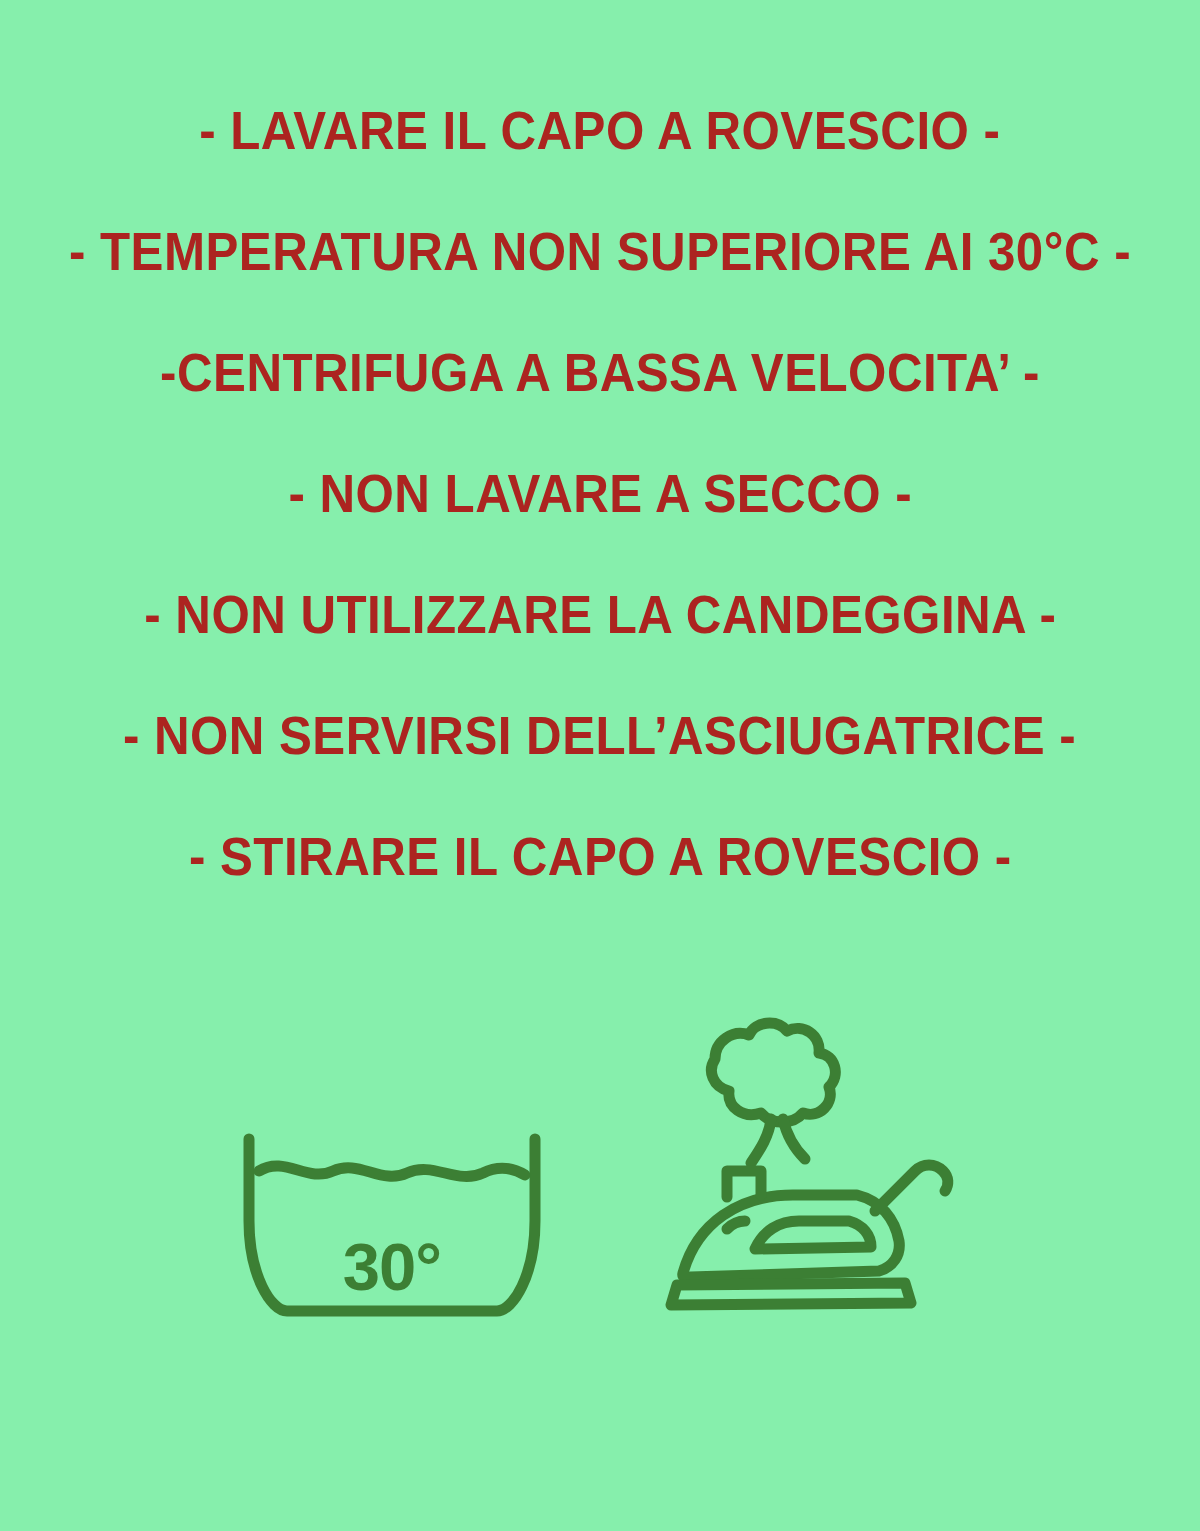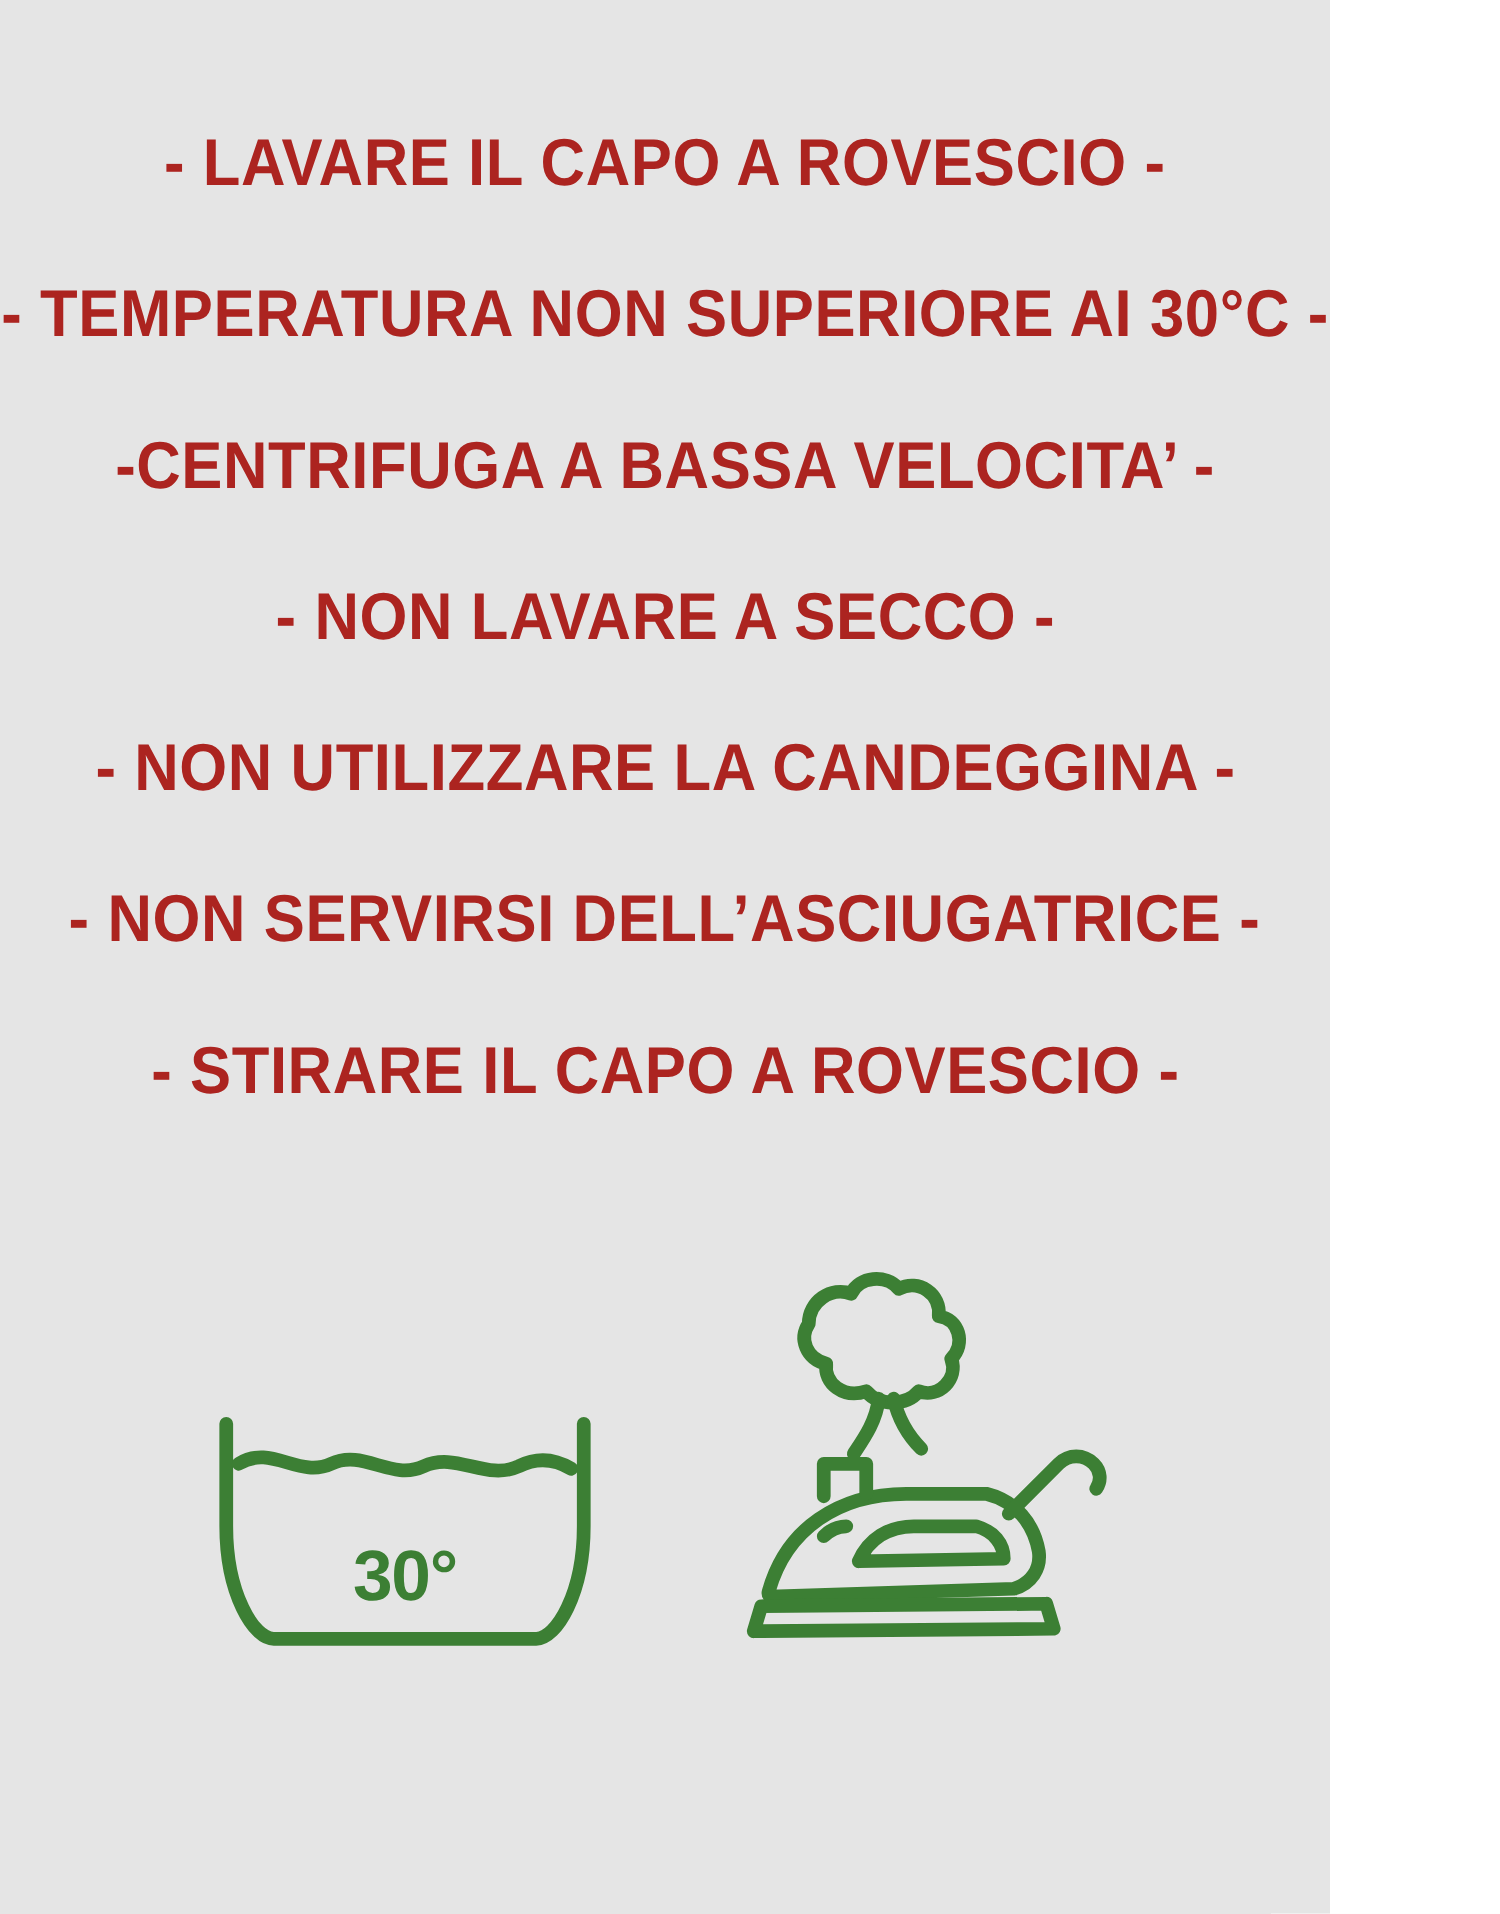--- a/index.html
+++ b/index.html
@@ -9,23 +9,23 @@
     background: #ffffff;
   }
   body {
     width: 1200px;
     height: 1531px;
     font-family: "Liberation Sans", sans-serif;
     overflow: hidden;
   }
   .page {
     position: relative;
-    width: 1064px;
+    width: 1200px;
     height: 1531px;
-    background: #e5e5e5;
+    background: #86efac;
     box-sizing: border-box;
     display: flex;
     flex-direction: column;
   }
   .instructions {
     padding-top: 104px;
     display: flex;
     flex-direction: column;
     align-items: center;
   }
@@ -62,21 +62,21 @@
   }
   .temp-label {
     position: absolute;
     left: 0;
     right: 0;
     top: 108px;
     text-align: center;
     color: #3c7f34;
     font-family: "Liberation Sans", sans-serif;
     font-weight: bold;
-    font-size: 57px;
+    font-size: 67px;
     line-height: 1;
     letter-spacing: -1px;
     pointer-events: none;
   }
 </style>
 </head>
 <body>
 
 <div class="page">
 

